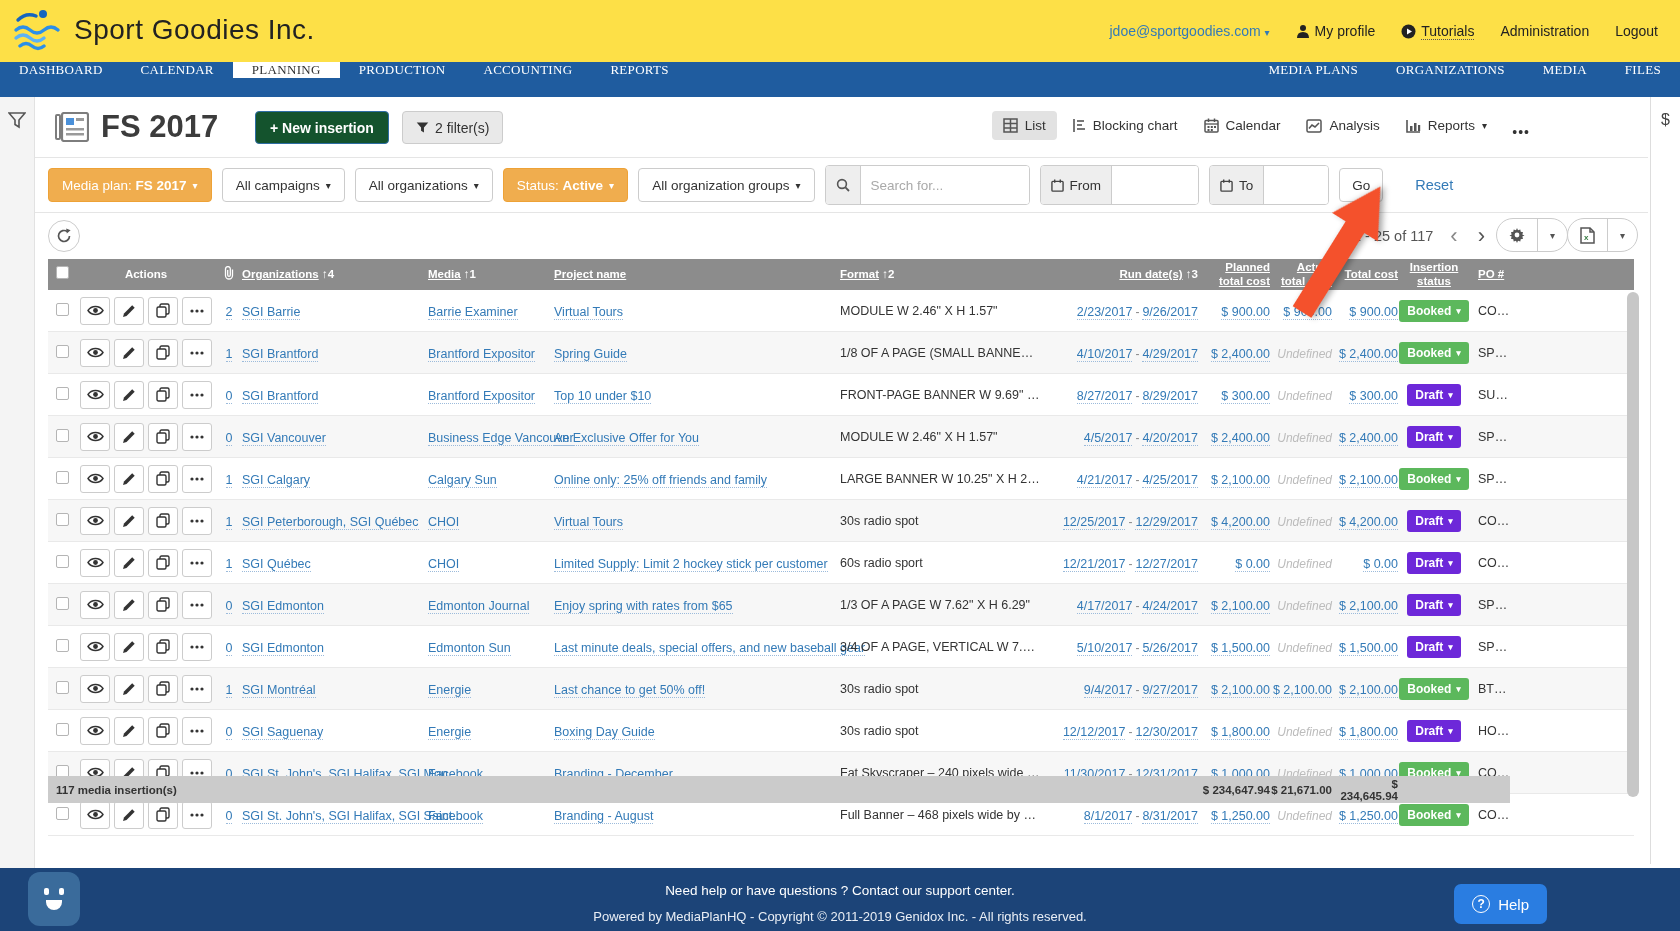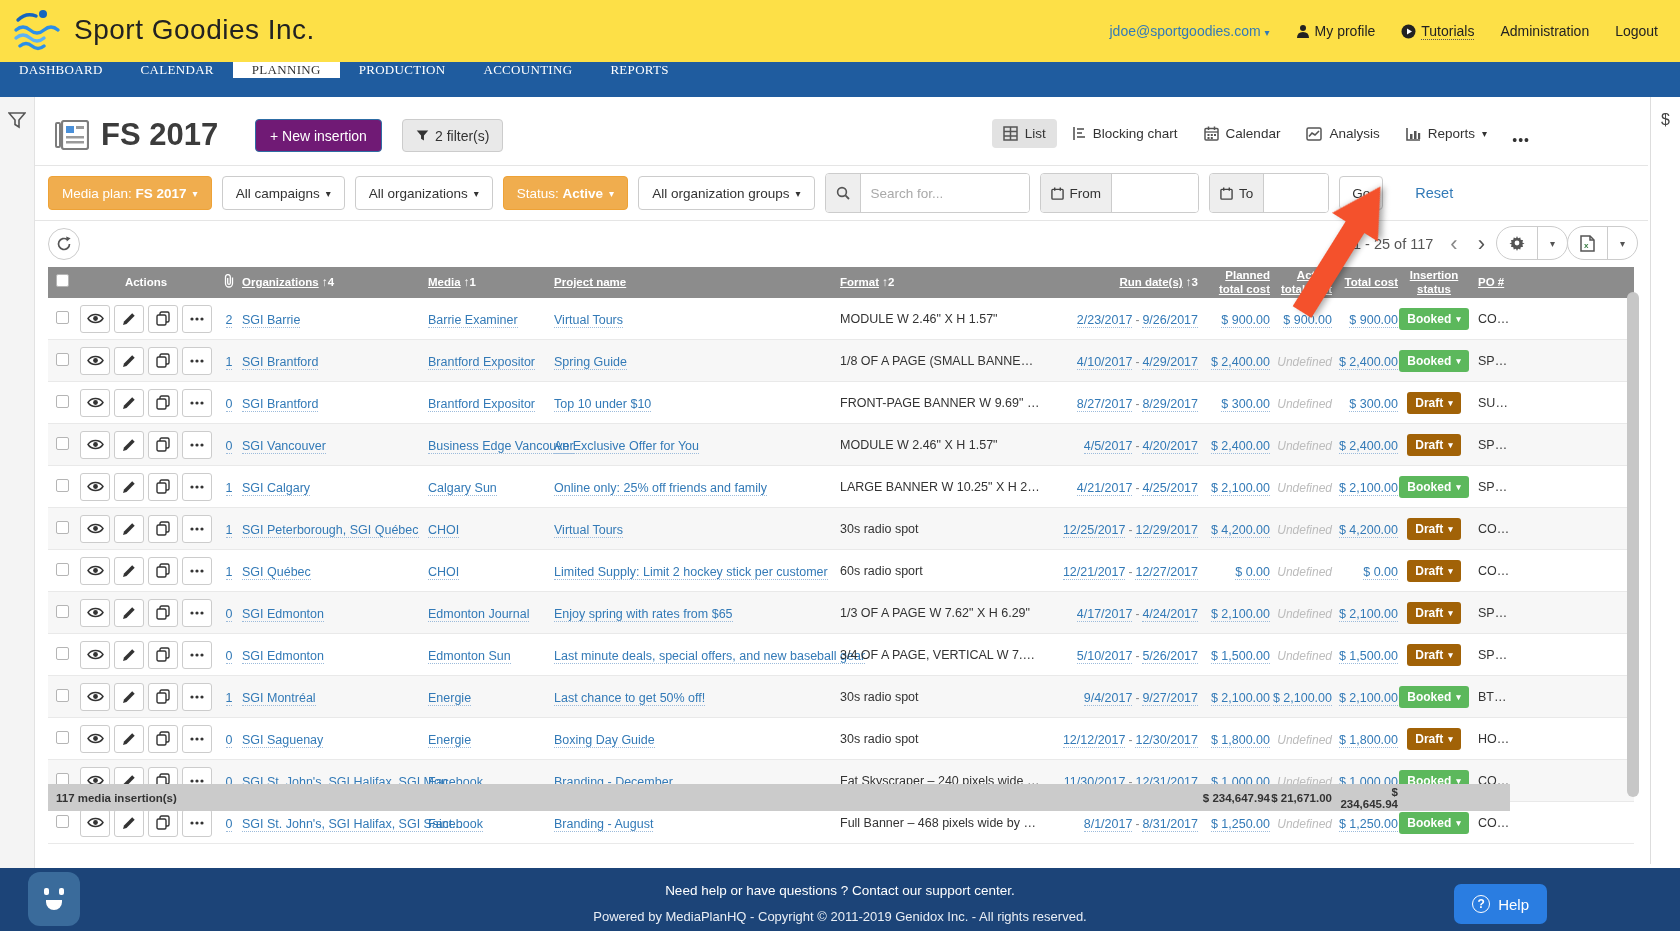--- a/index.html
+++ b/index.html
@@ -24,28 +24,28 @@
   .nav-item.active { background:#fff; color:#333; }
 
   
   .main { position:absolute; top:97px; left:0; width:1680px; height:771px; background:#fff; }
   .left-rail { position:absolute; left:0; top:0; width:35px; height:771px; background:#f4f4f4; border-right:1px solid #e2e2e2; }
   .left-rail .funnel { margin:14px auto; display:block; }
   .right-rail { position:absolute; right:0; top:0; width:30px; height:767px; background:#fff; border-left:1px solid #ddd; text-align:center; }
   .right-rail .dollar { font-size:16px; color:#444; margin-top:14px; display:inline-block; }
   .v-scrollbar { position:absolute; right:41px; top:195px; width:12px; height:505px; background:#c7c7c7; border-radius:6px; }
 
-  .card { position:absolute; left:35px; top:8px; width:1613px; height:771px; background:#fff; }
+  .card { position:absolute; left:35px; top:0; width:1613px; height:771px; background:#fff; }
 
   
   .title-row { position:relative; height:61px; border-bottom:1px solid #e5e5e5; }
   .page-title-wrap { position:absolute; left:20px; top:12px; display:flex; align-items:center; gap:12px; }
   .page-title { font-size:31px; font-weight:bold; color:#3c3c3c; }
   .btn { display:inline-flex; align-items:center; justify-content:center; gap:6px; border-radius:4px; font-size:14px; cursor:pointer; border:1px solid transparent; }
-  .btn-primary { background:#701a75; border-color:#2e6da4; color:#fff; height:33px; padding:0 14px; }
+  .btn-primary { background:#14532d; border-color:#2e6da4; color:#fff; height:33px; padding:0 14px;font-weight:bold; }
   .btn-light { background:#e9e9e9; border-color:#ccc; color:#333; height:33px; padding:0 13px; }
   .new-insertion { position:absolute; left:220px; top:14px; }
   .filters-btn { position:absolute; left:367px; top:14px; }
   .views { position:absolute; right:150px; top:14px; display:flex; align-items:center; gap:4px; }
   .view-item { display:flex; align-items:center; gap:7px; font-size:13.5px; color:#333; padding:7px 11px; border-radius:4px; cursor:pointer; white-space:nowrap; }
   .view-item.active { background:#e2e2e2; }
   .view-item svg { flex:none; }
   .more-views { color:#333; font-size:14px; letter-spacing:1px; padding:7px 6px; cursor:pointer; }
 
   
@@ -94,21 +94,21 @@
   .c-po { width:40px; flex:none; padding-left:8px; overflow:hidden; white-space:nowrap; }
   .cell-txt { font-size:12.5px; color:#333; white-space:nowrap; overflow:hidden; text-overflow:ellipsis; display:block; }
   .lnk { color:#337ab7; font-size:12.5px; text-decoration:none; border-bottom:1px dotted #9cbbdb; cursor:pointer; white-space:nowrap; }
   .undef { color:#bcbcbc; font-style:italic; font-size:12px; }
   .dash { color:#888; font-size:12px; margin:0 3px; }
   .chk { width:13px; height:13px; border:1px solid #b5b5b5; border-radius:2px; background:#fff; display:inline-block; cursor:pointer; }
   .abtn { width:30px; height:28px; background:#fff; border:1px solid #ccc; border-radius:3px; display:flex; align-items:center; justify-content:center; cursor:pointer; }
   .badge { display:inline-flex; align-items:center; gap:5px; color:#fff; font-size:12px; font-weight:bold; border-radius:3px; padding:4px 8px; cursor:pointer; }
   .badge .caret { font-size:9px; }
   .badge.Booked { background:#5cb85c; }
-  .badge.Draft { background:#a16207; }
+  .badge.Draft { background:#6d28d9; }
 
   
   .summary-bar { position:absolute; left:13px; top:679px; width:1462px; height:27px; background:#cbcbcb; display:flex; align-items:center; font-size:11.5px; font-weight:bold; color:#333; }
   .sum-count { padding-left:8px; }
   .sum-spacer { flex:1; }
   .sum-val { text-align:right; flex:none; }
   .sv-planned { width:100px; }
   .sv-actual { width:62px; }
   .sv-total { width:66px; }
   .sv-pad { width:112px; }
@@ -172,20 +172,26 @@
 </div>
 
 <div class="nav">
   <div class="nav-left" id="nav-left">
       <div class="nav-item">DASHBOARD</div>
       <div class="nav-item">CALENDAR</div>
       <div class="nav-item active">PLANNING</div>
       <div class="nav-item">PRODUCTION</div>
       <div class="nav-item">ACCOUNTING</div>
       <div class="nav-item">REPORTS</div>
+    </div>
+  <div class="nav-right" id="nav-right">
+      <div class="nav-item">MEDIA PLANS</div>
+      <div class="nav-item">ORGANIZATIONS</div>
+      <div class="nav-item">MEDIA</div>
+      <div class="nav-item">FILES</div>
     </div>
 </div>
 
 <div class="main">
   <div class="left-rail">
     <svg class="funnel" width="18" height="18" viewBox="0 0 18 18">
         <path d="M1 2 h16 l-6 7 v7 l-4 -2.5 v-4.5 Z" fill="none" stroke="#555" stroke-width="1.6"></path>
       </svg>
   </div>
 

